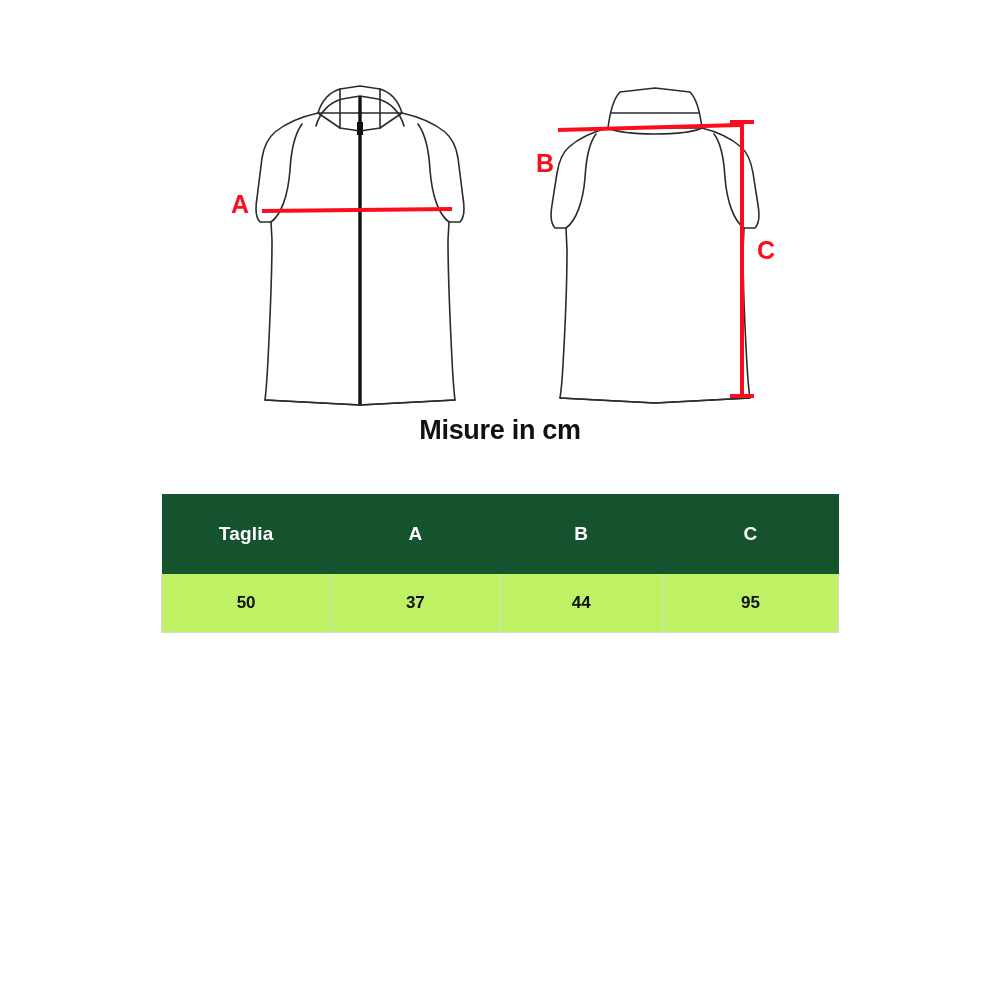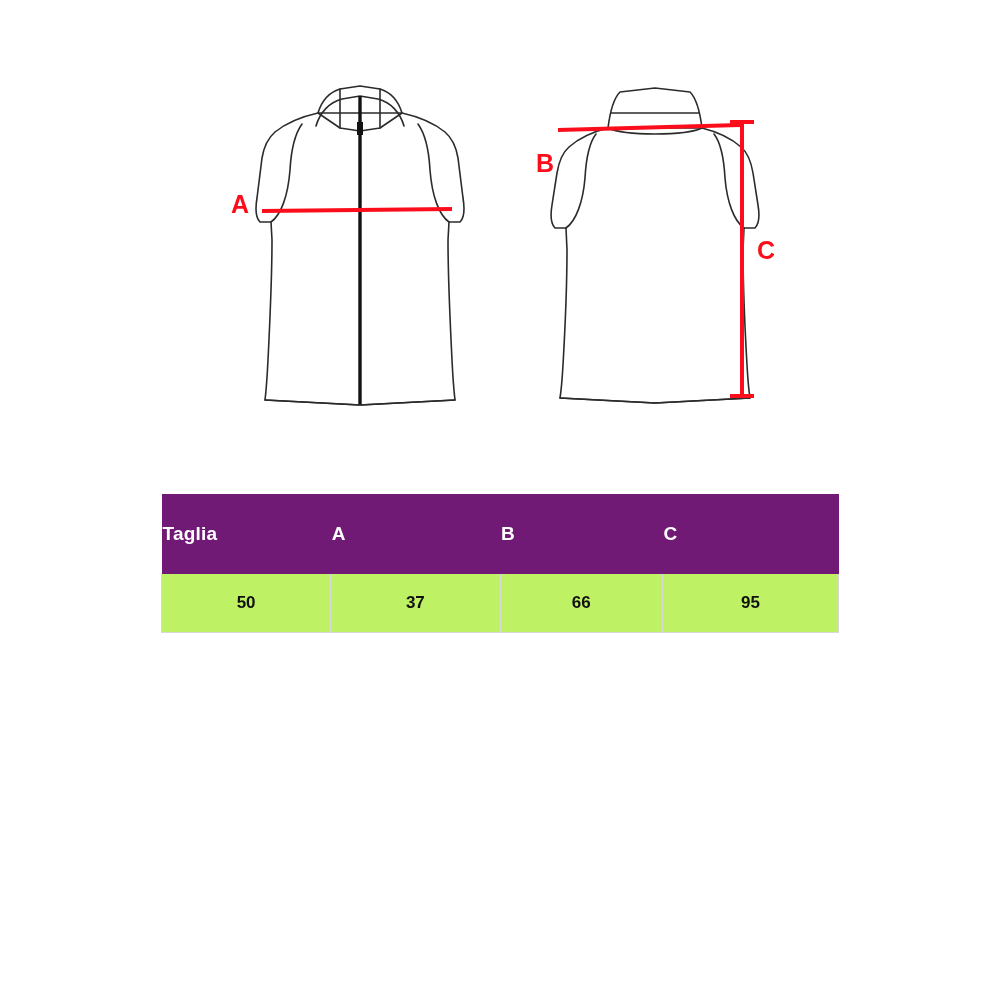--- a/index.html
+++ b/index.html
@@ -43,26 +43,26 @@
   }
   .size-table {
     position: absolute;
     left: 161px;
     top: 494px;
     width: 678px;
     border-collapse: collapse;
     table-layout: fixed;
   }
   .size-table th {
-    background: #701a75;
+    background: #14532d;
     color: #ffffff;
     font-size: 19px;
     font-weight: bold;
     height: 78px;
-    text-align: left;
+    text-align: center;
     border: none;
     letter-spacing: 0.2px;
   }
   .size-table td {
     background: #bef264;
     color: #111111;
     font-size: 17px;
     font-weight: bold;
     height: 56px;
     text-align: center;
@@ -170,33 +170,34 @@
 
       <g>
         <line x1="742" y1="122" x2="742" y2="396" stroke="#fc0d1b" stroke-width="4"></line>
         <line x1="730" y1="122" x2="754" y2="122" stroke="#fc0d1b" stroke-width="4"></line>
         <line x1="730" y1="396" x2="754" y2="396" stroke="#fc0d1b" stroke-width="4"></line>
       </g>
       <text x="766" y="252" font-family="Liberation Sans, sans-serif" font-size="25" font-weight="bold" fill="#fc0d1b" text-anchor="middle" dominant-baseline="middle">C</text>
     </svg>
   </div>
 
+  <div class="measure-caption">Misure in cm</div>
 
   <table class="size-table">
     <thead>
       <tr>
         <th style="width:25%">Taglia</th>
         <th style="width:25%">A</th>
         <th style="width:24%">B</th>
         <th style="width:26%">C</th>
       </tr>
     </thead>
     <tbody>
       <tr>
         <td>50</td>
         <td>37</td>
-        <td>66</td>
+        <td>44</td>
         <td>95</td>
       </tr>
     </tbody>
   </table>
 
 </div>
 
 </body></html>

